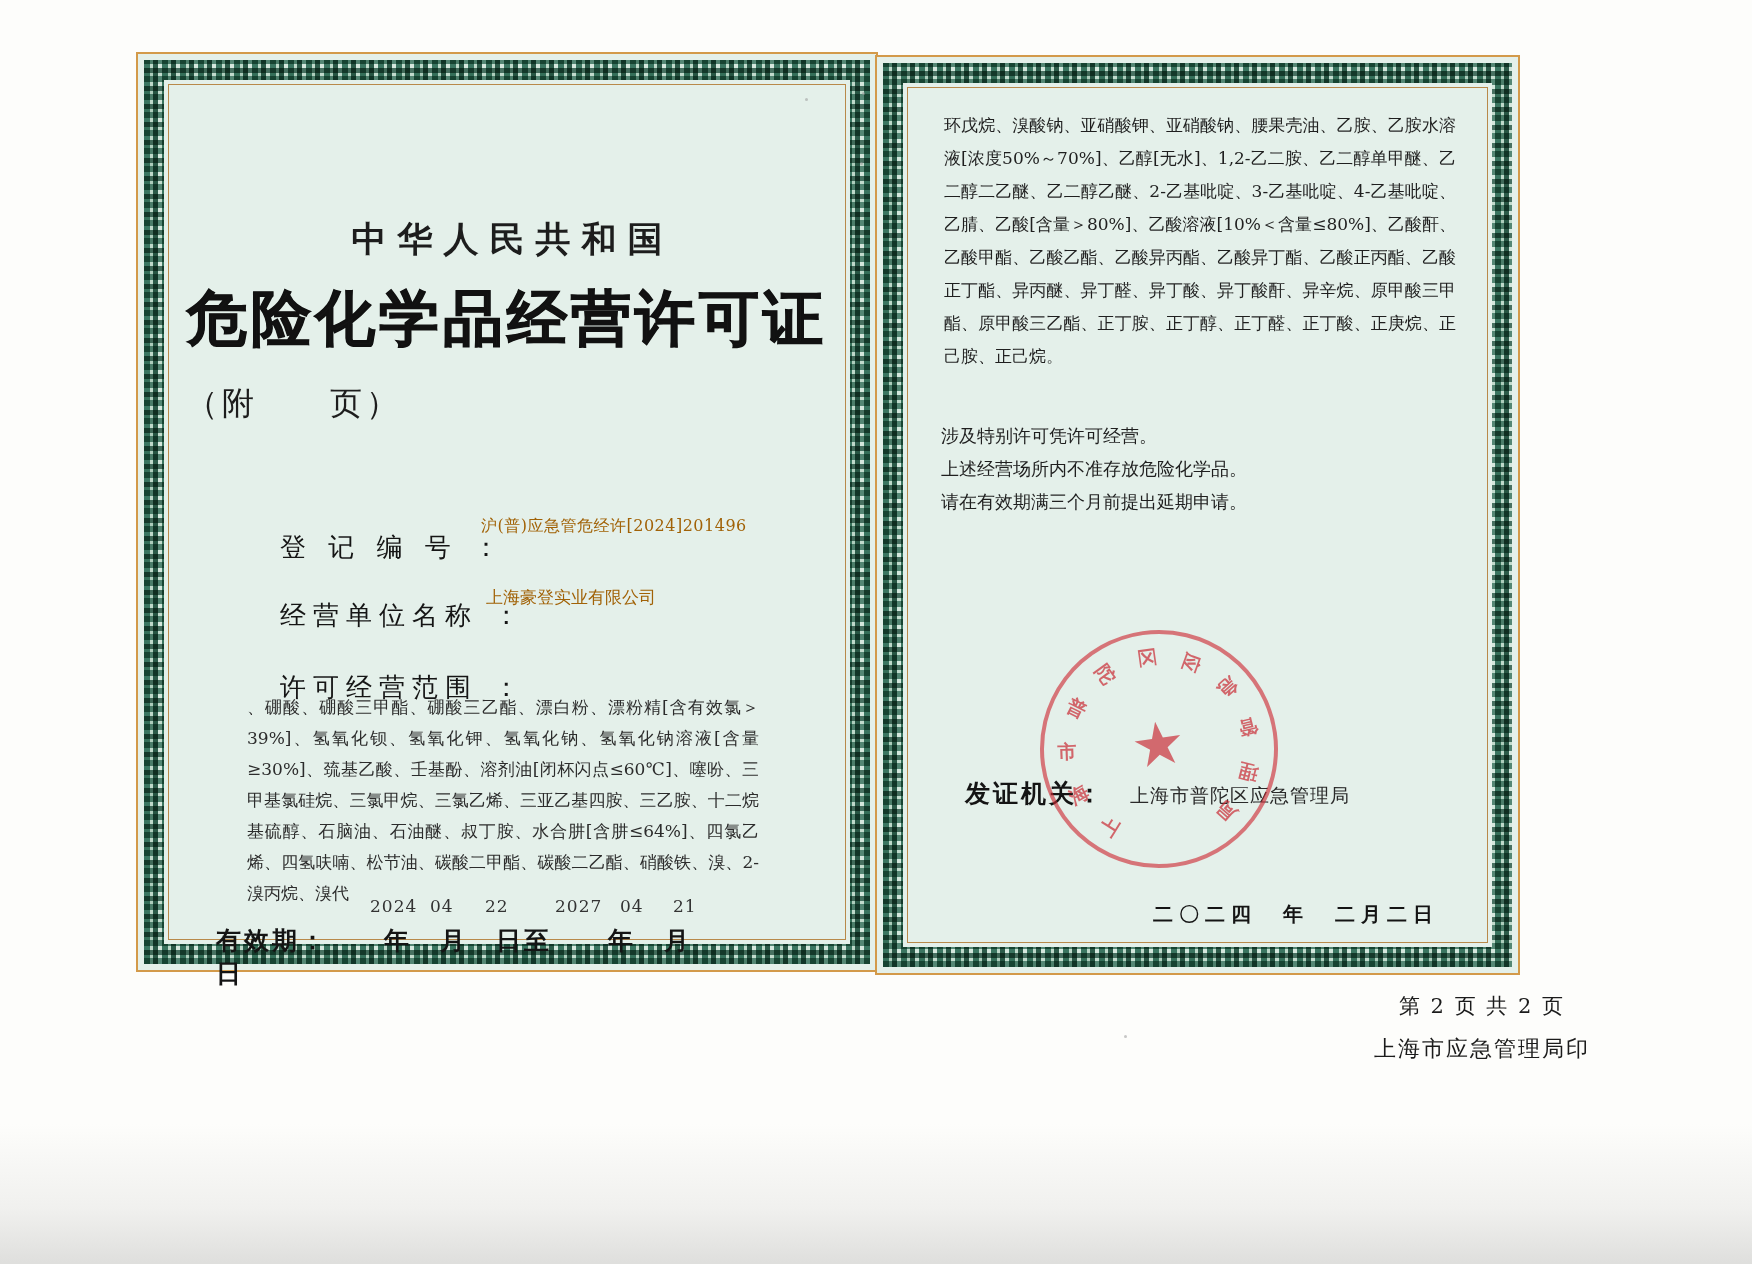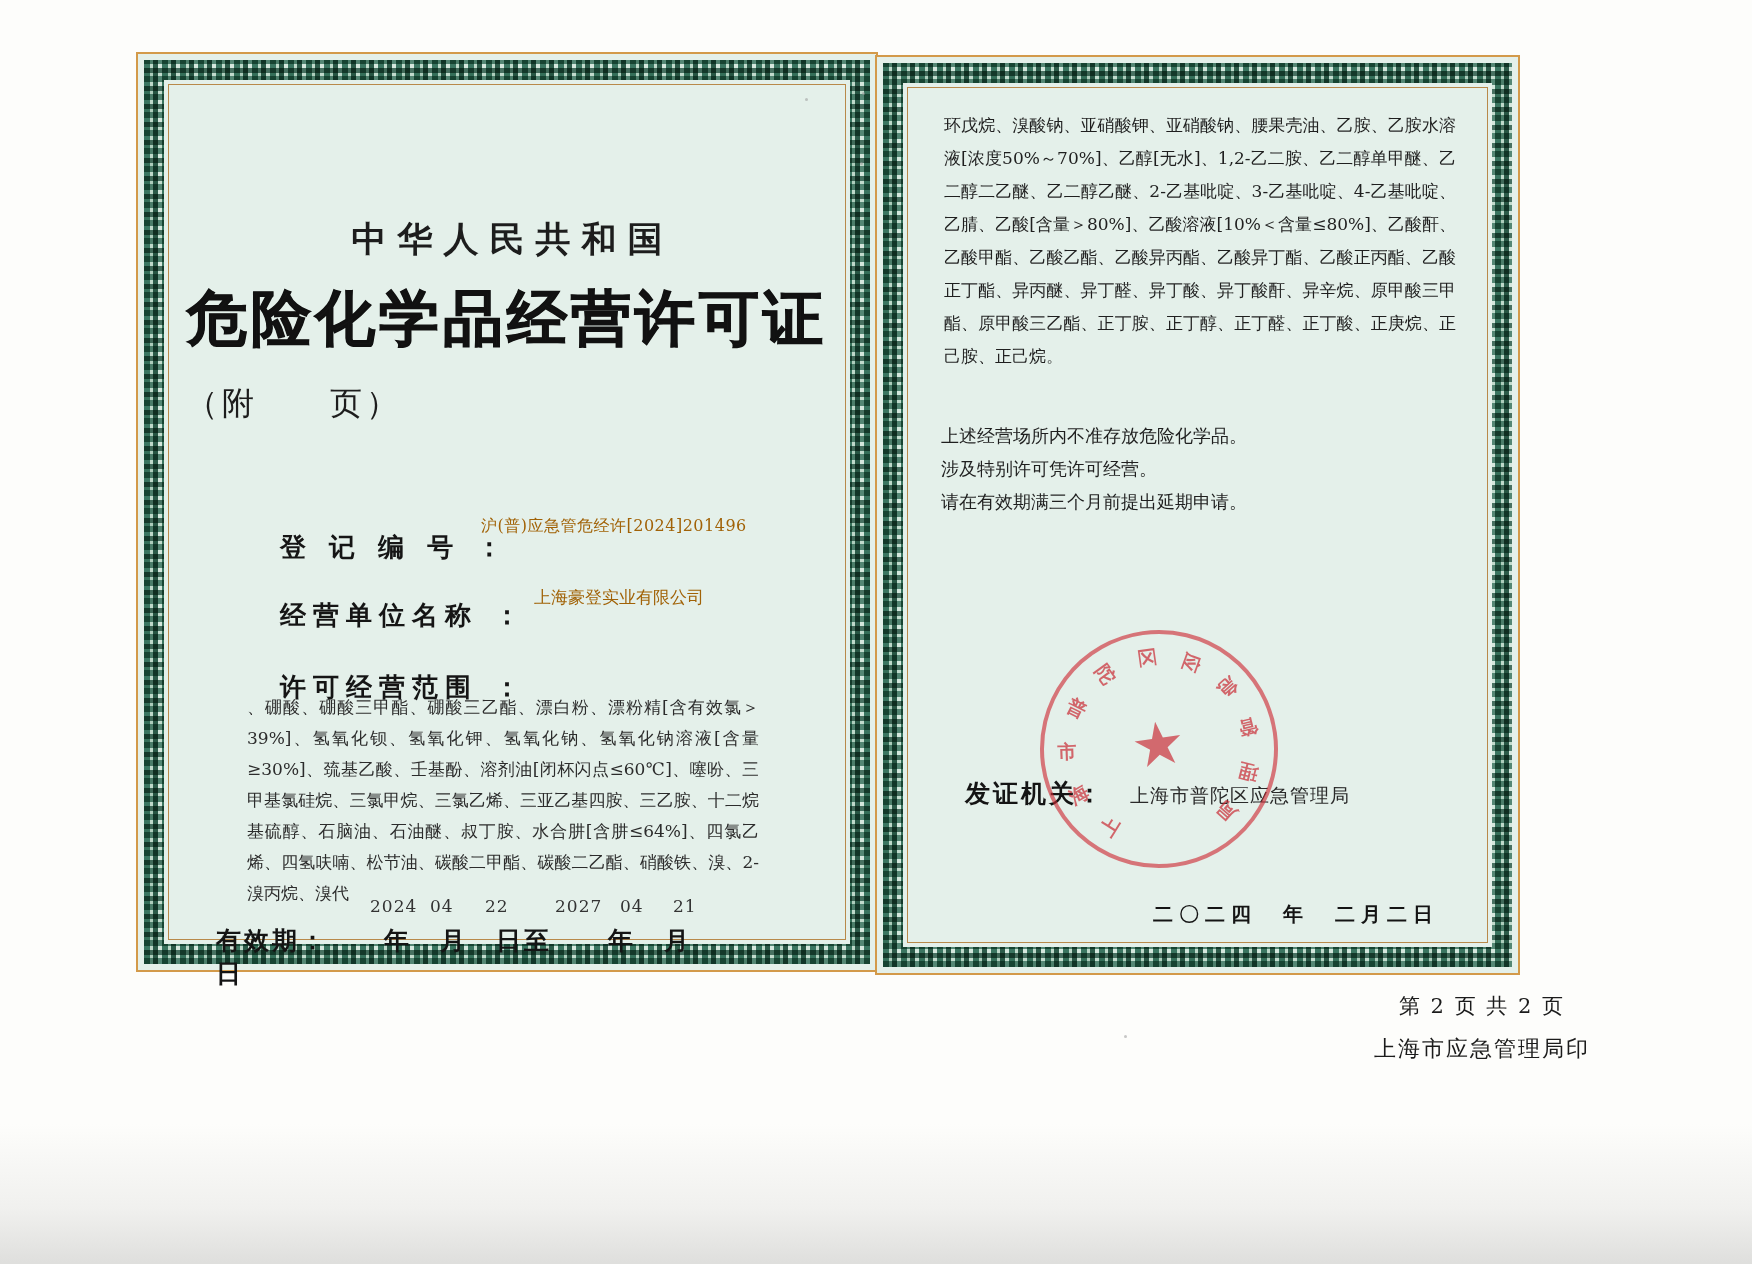--- a/index.html
+++ b/index.html
@@ -107,35 +107,35 @@
     text-align: left;
     font-size: 32px;
     letter-spacing: 4px;
     color: #1d1d1d;
     margin-top: 22px;
   }
   .field-label {
     font-size: 26px;
     letter-spacing: 7px;
     color: #151515;
-    font-weight: 700;
+    font-weight: 400;
   }
   .f-regno  { position: absolute; left: 94px; top: 432px; }
   .f-unit   { position: absolute; left: 94px; top: 500px; }
   .f-scope  { position: absolute; left: 94px; top: 572px; }
 
   .field-value {
     position: absolute;
     font-size: 16px;
     color: #a16207;
     font-family: "DejaVu Serif", "Liberation Serif", serif;
     white-space: nowrap;
   }
   .v-regno { left: 295px; top: 418px; letter-spacing: 0.5px; }
-  .v-unit  { left: 300px; top: 488px; font-size: 17px; margin-left: 48px; }
+  .v-unit  { left: 300px; top: 488px; font-size: 17px; }
 
   .scope-text {
     position: absolute;
     left: 48px; top: 594px;
     width: 512px;
     font-size: 17px;
     line-height: 31px;
     color: #2c2c2c;
     text-align: justify;
     margin-left: 13px;
@@ -321,22 +321,22 @@
   <div class="cert cert-right">
     <div class="frame-band"></div>
     <div class="frame-band2"></div>
     <div class="cert-inner-border"></div>
 
     <div class="cert-body">
 
       <div class="chem-text">环戊烷、溴酸钠、亚硝酸钾、亚硝酸钠、腰果壳油、乙胺、乙胺水溶液[浓度50%～70%]、乙醇[无水]、1,2-乙二胺、乙二醇单甲醚、乙二醇二乙醚、乙二醇乙醚、2-乙基吡啶、3-乙基吡啶、4-乙基吡啶、乙腈、乙酸[含量＞80%]、乙酸溶液[10%＜含量≤80%]、乙酸酐、乙酸甲酯、乙酸乙酯、乙酸异丙酯、乙酸异丁酯、乙酸正丙酯、乙酸正丁酯、异丙醚、异丁醛、异丁酸、异丁酸酐、异辛烷、原甲酸三甲酯、原甲酸三乙酯、正丁胺、正丁醇、正丁醛、正丁酸、正庚烷、正己胺、正己烷。</div>
 
       <div class="notes">
+        <div>涉及特别许可凭许可经营。</div>
         <div>上述经营场所内不准存放危险化学品。</div>
-        <div>涉及特别许可凭许可经营。</div>
         <div>请在有效期满三个月前提出延期申请。</div>
       </div>
 
       <div class="issuer-label">发证机关：</div>
       <div class="issuer-value">上海市普陀区应急管理局</div>
 
       <div class="issue-date">二〇二四　年　二月二日</div>
     </div>
   </div>
 

